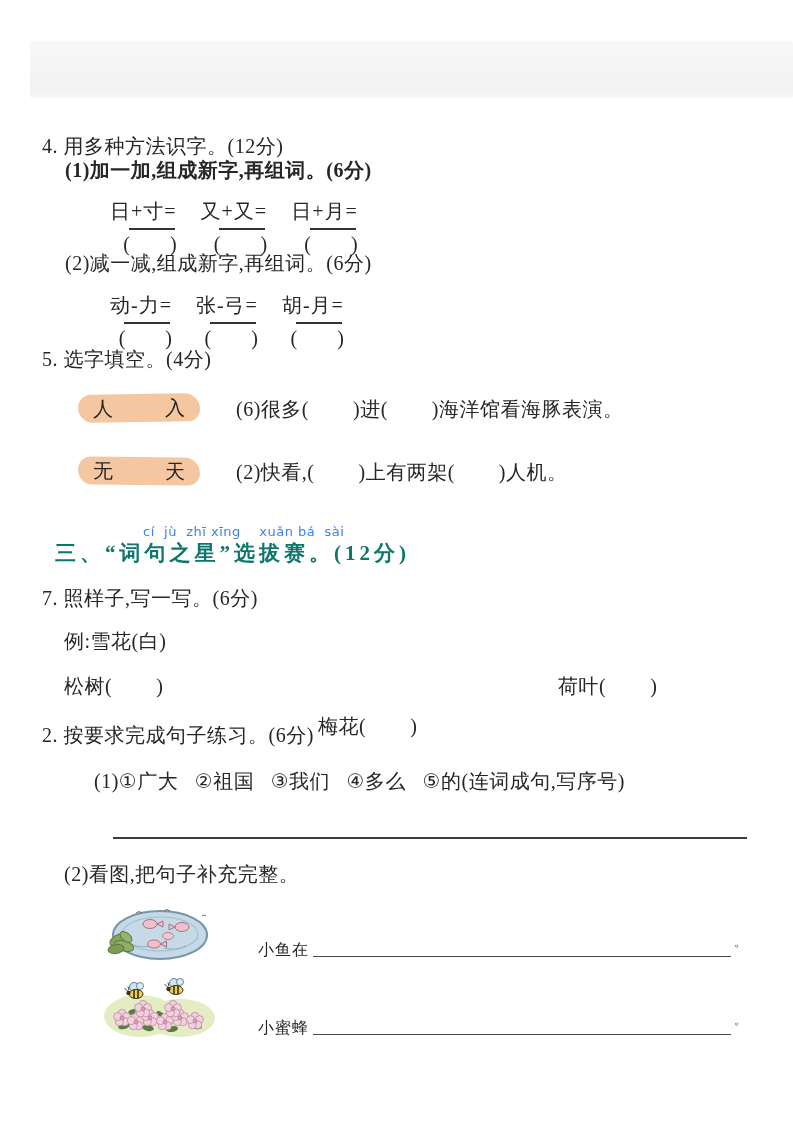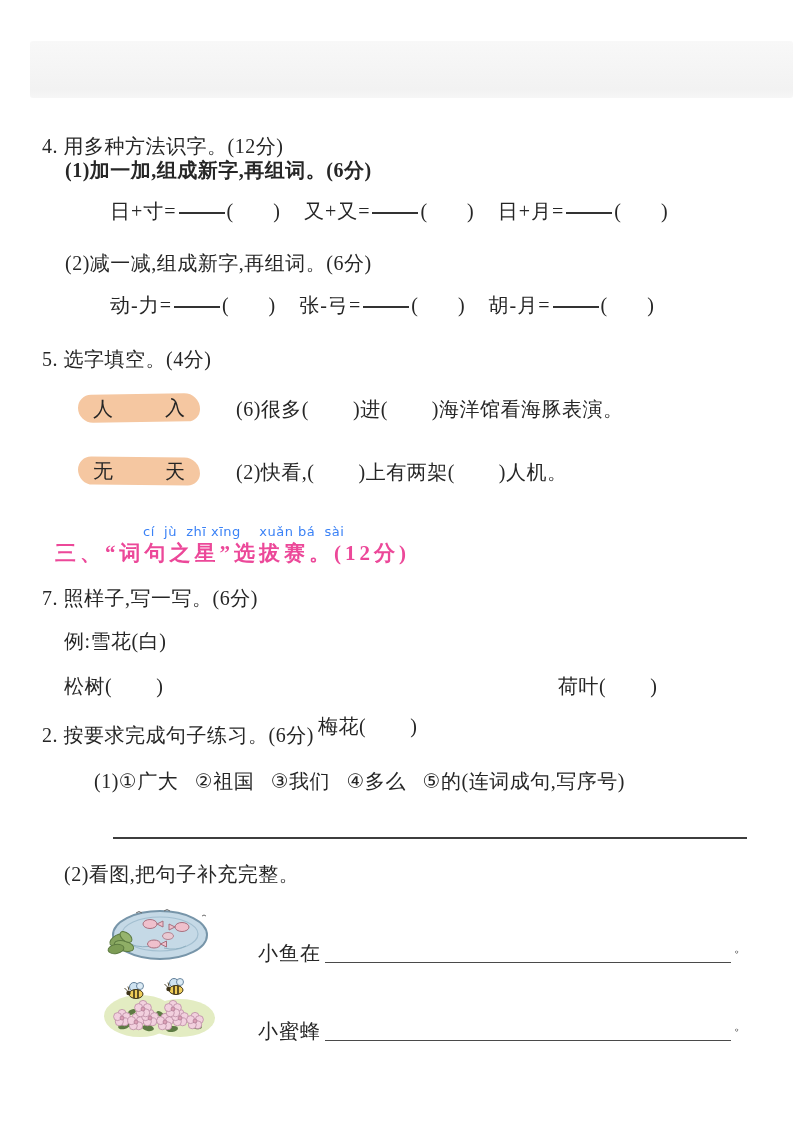--- a/index.html
+++ b/index.html
@@ -10,41 +10,41 @@
   }
   .abs{position:absolute;white-space:pre;line-height:1.25;}
   .t{font-size:20px;letter-spacing:0.5px;}
   .scan-band{
     position:absolute;left:30px;top:41px;width:763px;height:57px;
     background:linear-gradient(180deg,#f8f8f8 0%,#f2f2f2 85%,#f6f6f6 100%);
     border-radius:3px;
   }
   
   .frow{display:flex;gap:24px;align-items:flex-end;}
-  .fitem{display:inline-flex;align-items:center;}
+  .fitem{display:inline-flex;align-items:flex-end;flex-direction:column;}
   .fexpr{font-size:20px;letter-spacing:1px;}
   .fblank{display:inline-block;width:46px;height:4px;border-bottom:2px solid #333;margin:0 2px 2px 2px;}
   .fparen{font-size:20px;}
   
   .hl{
     position:absolute;width:92px;height:24px;padding:2px 15px;
     border-radius:14px 17px 13px 16px;
     display:flex;justify-content:space-between;align-items:center;
     font-size:20px;
   }
   .hl.r1{transform:rotate(-0.8deg);}
   .hl.r2{transform:rotate(0.5deg);}
   
-  .sec-h{font-size:21px;font-weight:bold;letter-spacing:4px;color:#ec4899;}
+  .sec-h{font-size:21px;font-weight:bold;letter-spacing:4px;color:#0f766e;}
   .pinyin{font-size:13px;color:#3b82f6;font-family:"DejaVu Sans","Liberation Sans",sans-serif;letter-spacing:0.5px;margin-left:31px;}
   
   .ansline{position:absolute;border-bottom:2px solid #3d3d3d;height:2px;}
   
   .fillrow{position:absolute;display:flex;align-items:flex-end;}
-  .fprefix{font-size:20px;letter-spacing:1px;margin-top:24px;}
+  .fprefix{font-size:16px;letter-spacing:1px;margin-top:24px;}
   .fline{flex:1;border-bottom:1.5px solid #4a4a4a;height:4px;margin:0 2px 4px 4px;}
   .fperiod{font-size:13px;margin:0 0 10px 1px;}
   svg{display:block;}
 </style>
 </head>
 <body>
 
 <div class="scan-band"></div>
 
 <div class="abs t" style="left:42px;top:113px;margin-top:21px;">4. 用多种方法识字。(12分)</div>

